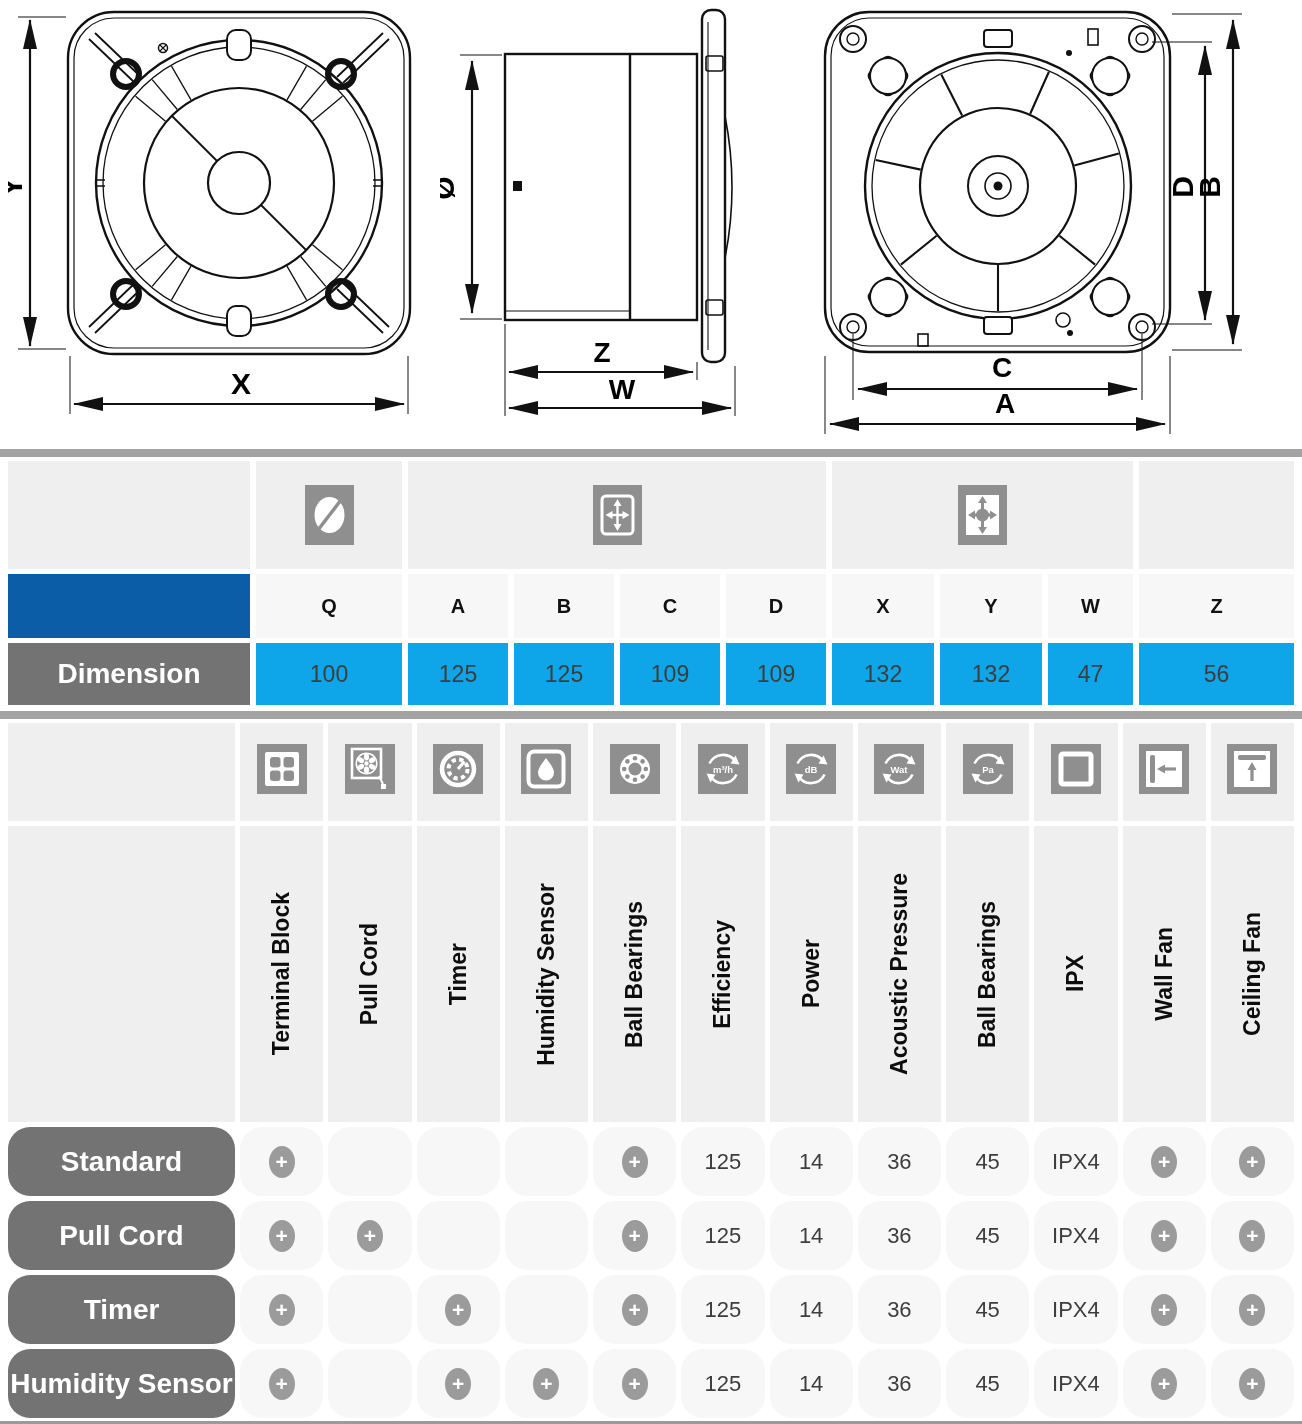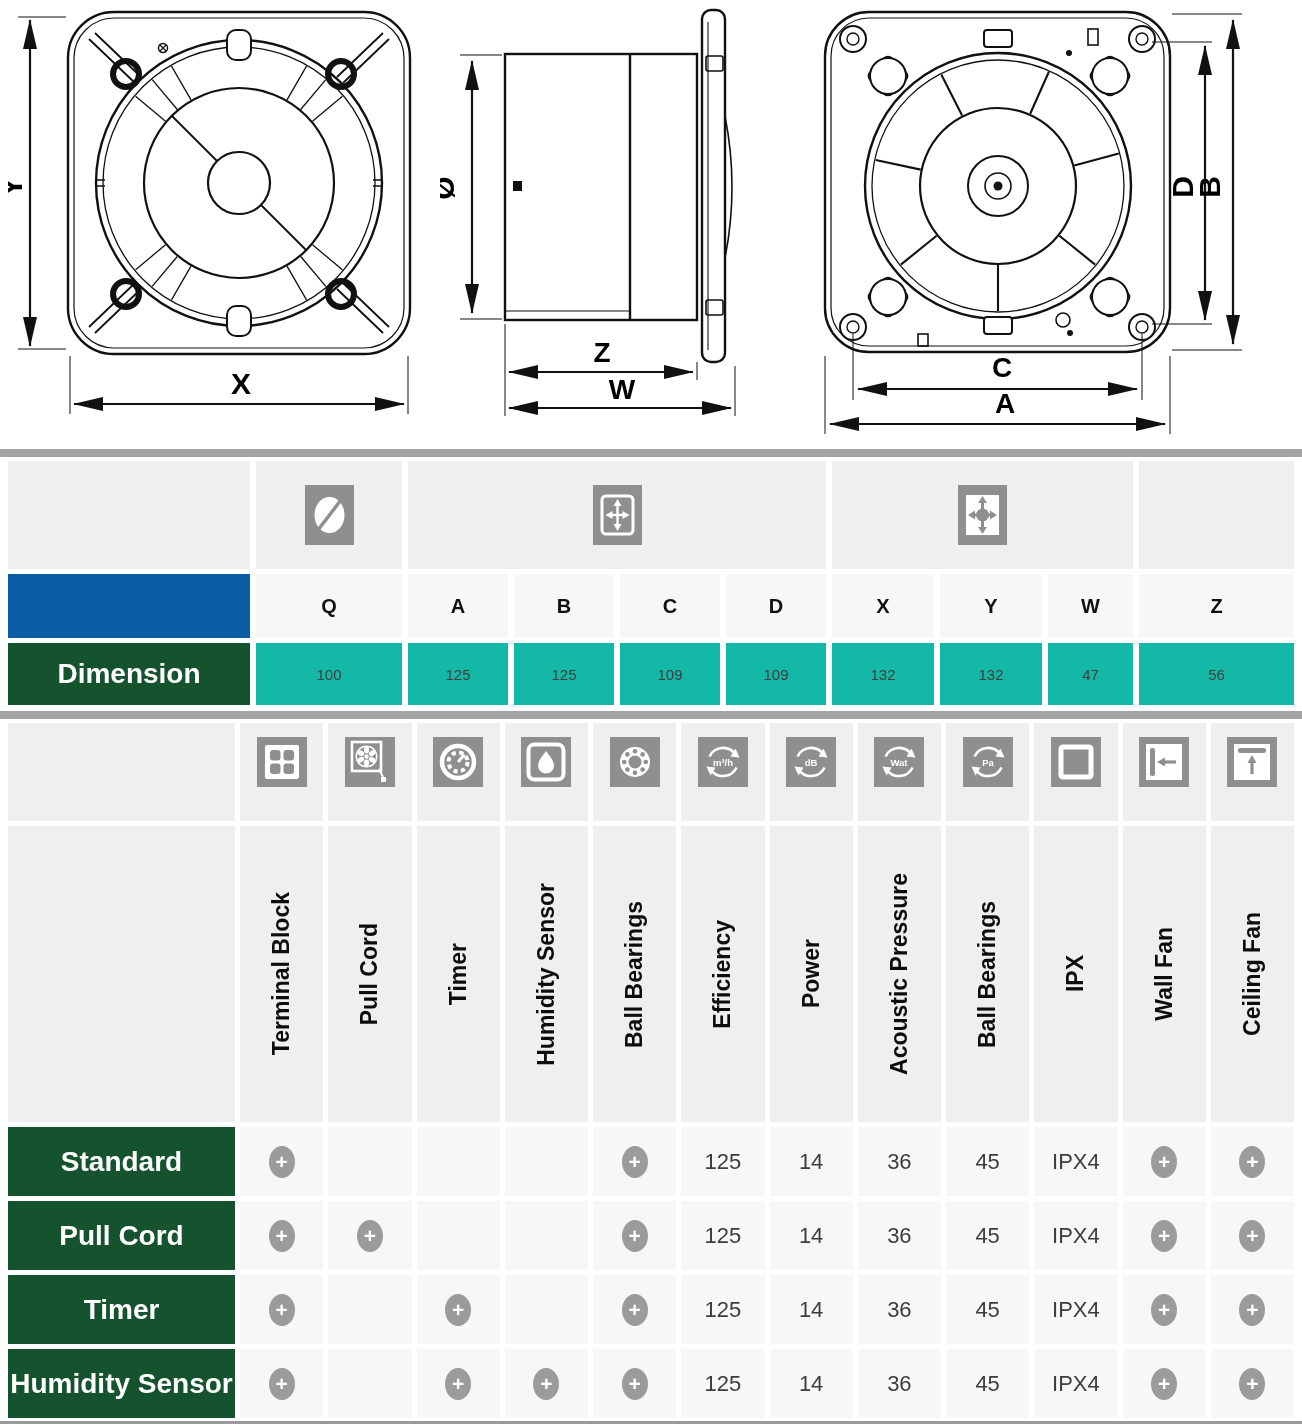--- a/index.html
+++ b/index.html
@@ -22,30 +22,30 @@
   .dim-table{margin-top:4px;}
   .feat-table{margin-top:4px;}
   .feat-row{display:grid;grid-template-columns:227px repeat(12,1fr);column-gap:5px;margin:5px 8px 0 8px;}
   .feat-row.first{margin-top:4px;}
   .cell{display:flex;align-items:center;justify-content:center;}
   .dim-icons .cell{height:108px;}
   #dim-letters .cell{height:64px;}
   #dim-values .cell{height:62px;}
   #feat-icons .cell{height:98px;}
   #feat-labels .cell{height:296px;}
-  .drow .cell{height:69px;}
+  .drow .cell{height:69px;border-radius:22px;}
   .sp4{grid-column:3 / span 4;}
   .sp3{grid-column:7 / span 3;}
   
   .icell{background:#efefef;}
-  .icell.topic{align-items:flex-start;padding-top:14px;box-sizing:border-box;}
+  .icell.topic{align-items:flex-start;padding-top:21px;box-sizing:border-box;}
   .lcell{background:#f7f7f7;font-weight:bold;font-size:20px;color:#111;}
-  .ncell{background:#14b8a6;font-size:15px;color:#3d3d3d;}
+  .ncell{background:#0ea5e9;font-size:23px;color:#3d3d3d;}
   .bluecell{background:#0c5da8;}
-  .rowlab{background:#14532d;color:#fff;font-weight:bold;font-size:28px;line-height:1.12;text-align:right;}
+  .rowlab{background:#737373;color:#fff;font-weight:bold;font-size:28px;line-height:1.12;text-align:right;}
   .dcell{background:#f7f7f7;font-size:22px;color:#3d3d3d;}
   .vcell{background:#efefef;}
   .vtext{writing-mode:vertical-rl;transform:rotate(180deg);font-weight:bold;font-size:23px;color:#0d0d0d;white-space:nowrap;}
   .plus{width:26px;height:32px;border-radius:50%;background:#9b9b9b;color:#fff;display:flex;align-items:center;justify-content:center;font-size:21px;font-weight:bold;}
   svg text{font-family:"Liberation Sans","DejaVu Sans",sans-serif;}
 </style>
 </head>
 <body>
 
 <div class="page">

